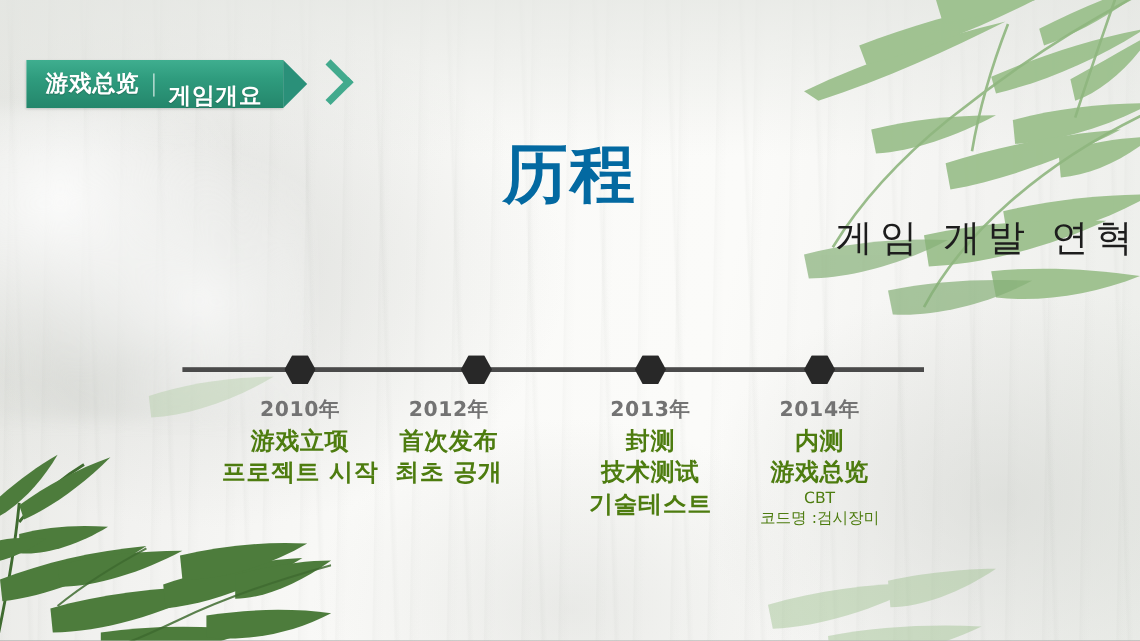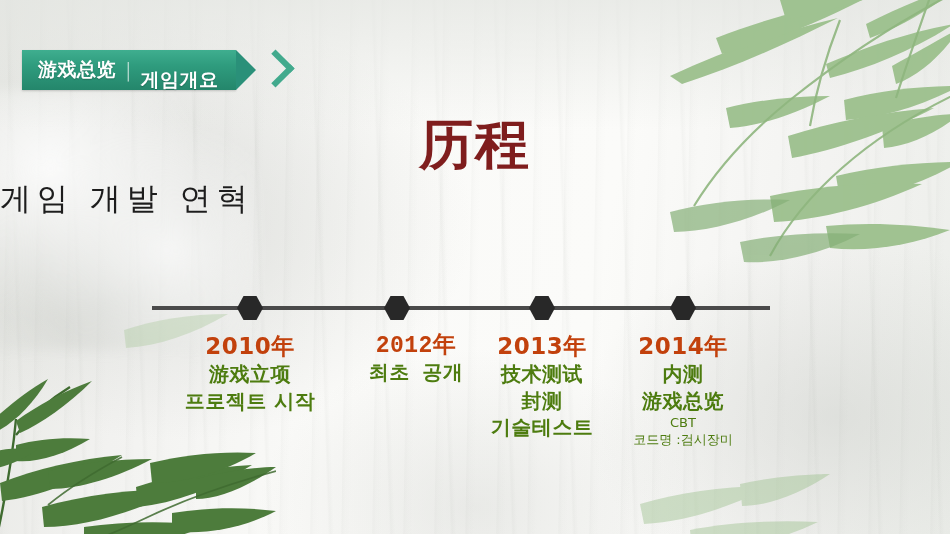--- a/index.html
+++ b/index.html
@@ -139,29 +139,29 @@
   }
 
   
   .title-main {
     position: absolute;
     left: 0; right: 0;
     top: 117px;
     text-align: center;
     font-size: 54px;
     font-weight: bold;
-    color: #7f1d1d;
+    color: #0369a1;
     letter-spacing: 2px;
     line-height: 1.05;
   }
   .title-sub {
     position: absolute;
     left: 0; right: 0;
     top: 180px;
-    text-align: left;
+    text-align: right;
     font-size: 31px;
     font-weight: normal;
     color: #1d1d1d;
     letter-spacing: 6px;
     line-height: 1.2;
   }
 
   
   .timeline {
     position: absolute;
@@ -183,23 +183,23 @@
 
   
   .milestone {
     position: absolute;
     top: 332px;
     transform: translateX(-50%);
     text-align: center;
     white-space: nowrap;
   }
   .ms-year {
-    font-size: 23px;
-    font-weight: bold;
-    color: #c2410c;
+    font-size: 17px;
+    font-weight: bold;
+    color: #737373;
     line-height: 1.28;
     letter-spacing: .5px;
     text-align: center;
   }
   .ms-line {
     font-size: 20px;
     font-weight: bold;
     color: #4d7c0f;
     line-height: 1.32;
     letter-spacing: .5px;
@@ -314,28 +314,29 @@
       <div class="node" style="left: 397px; top: 296px;"></div>
       <div class="node" style="left: 542px; top: 296px;"></div>
       <div class="node" style="left: 683px; top: 296px;"></div>
     </div>
   <div id="milestones-host">
       <div class="milestone" style="left: 250px;">
         <div class="ms-year">2010年</div>
         <div class="ms-line">游戏立项</div>
         <div class="ms-line">프로젝트 시작</div>
       </div>
-      <div class="milestone" style="left: 416px; font-family: Liberation Mono, monospace;">
+      <div class="milestone" style="left: 374px;">
         <div class="ms-year">2012年</div>
+        <div class="ms-line">首次发布</div>
         <div class="ms-line">최초 공개</div>
       </div>
       <div class="milestone" style="left: 542px;">
         <div class="ms-year">2013年</div>
+        <div class="ms-line">封测</div>
         <div class="ms-line">技术测试</div>
-        <div class="ms-line">封测</div>
         <div class="ms-line">기술테스트</div>
       </div>
       <div class="milestone" style="left: 683px;">
         <div class="ms-year">2014年</div>
         <div class="ms-line">内测</div>
         <div class="ms-line">游戏总览</div>
         <div class="ms-line light">CBT</div>
         <div class="ms-line light">코드명 :검시장미</div>
       </div>
     </div>

